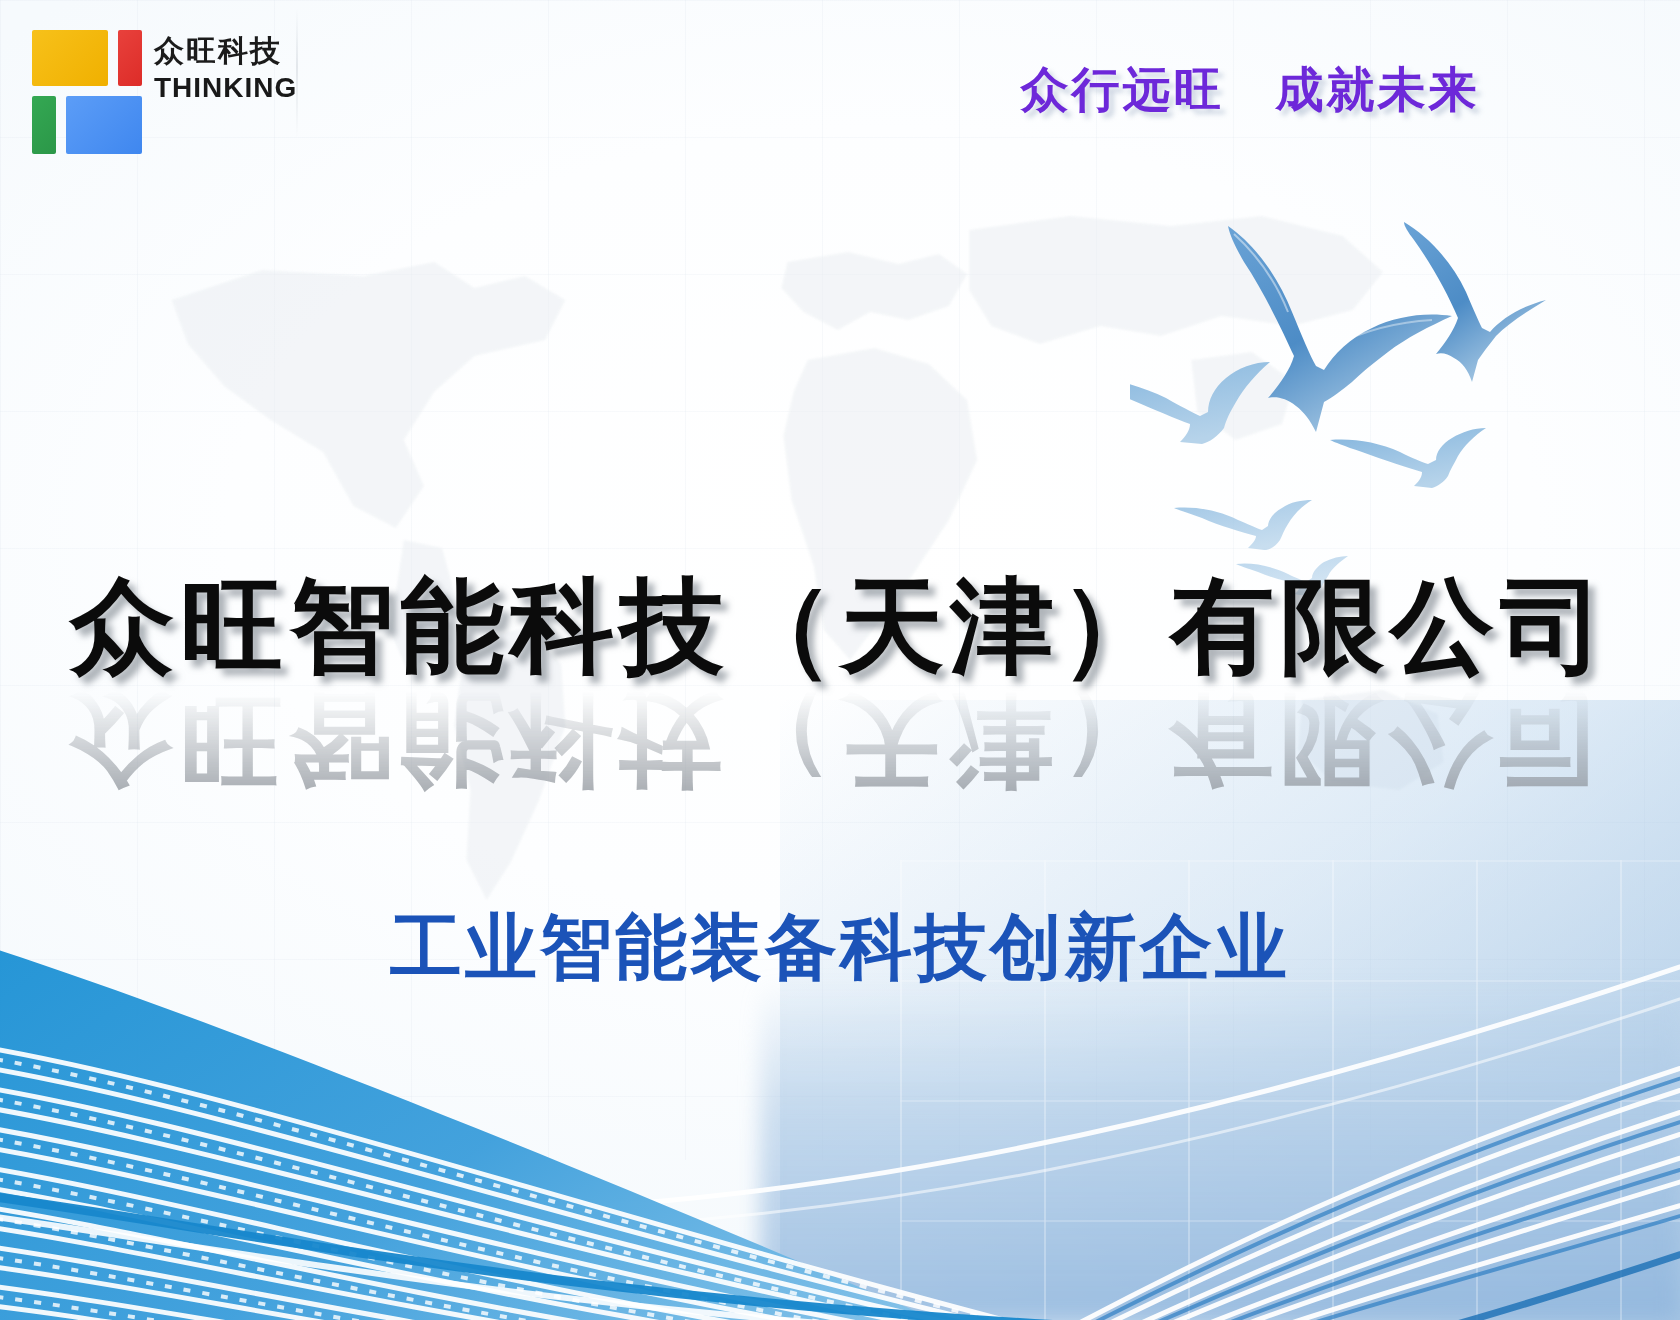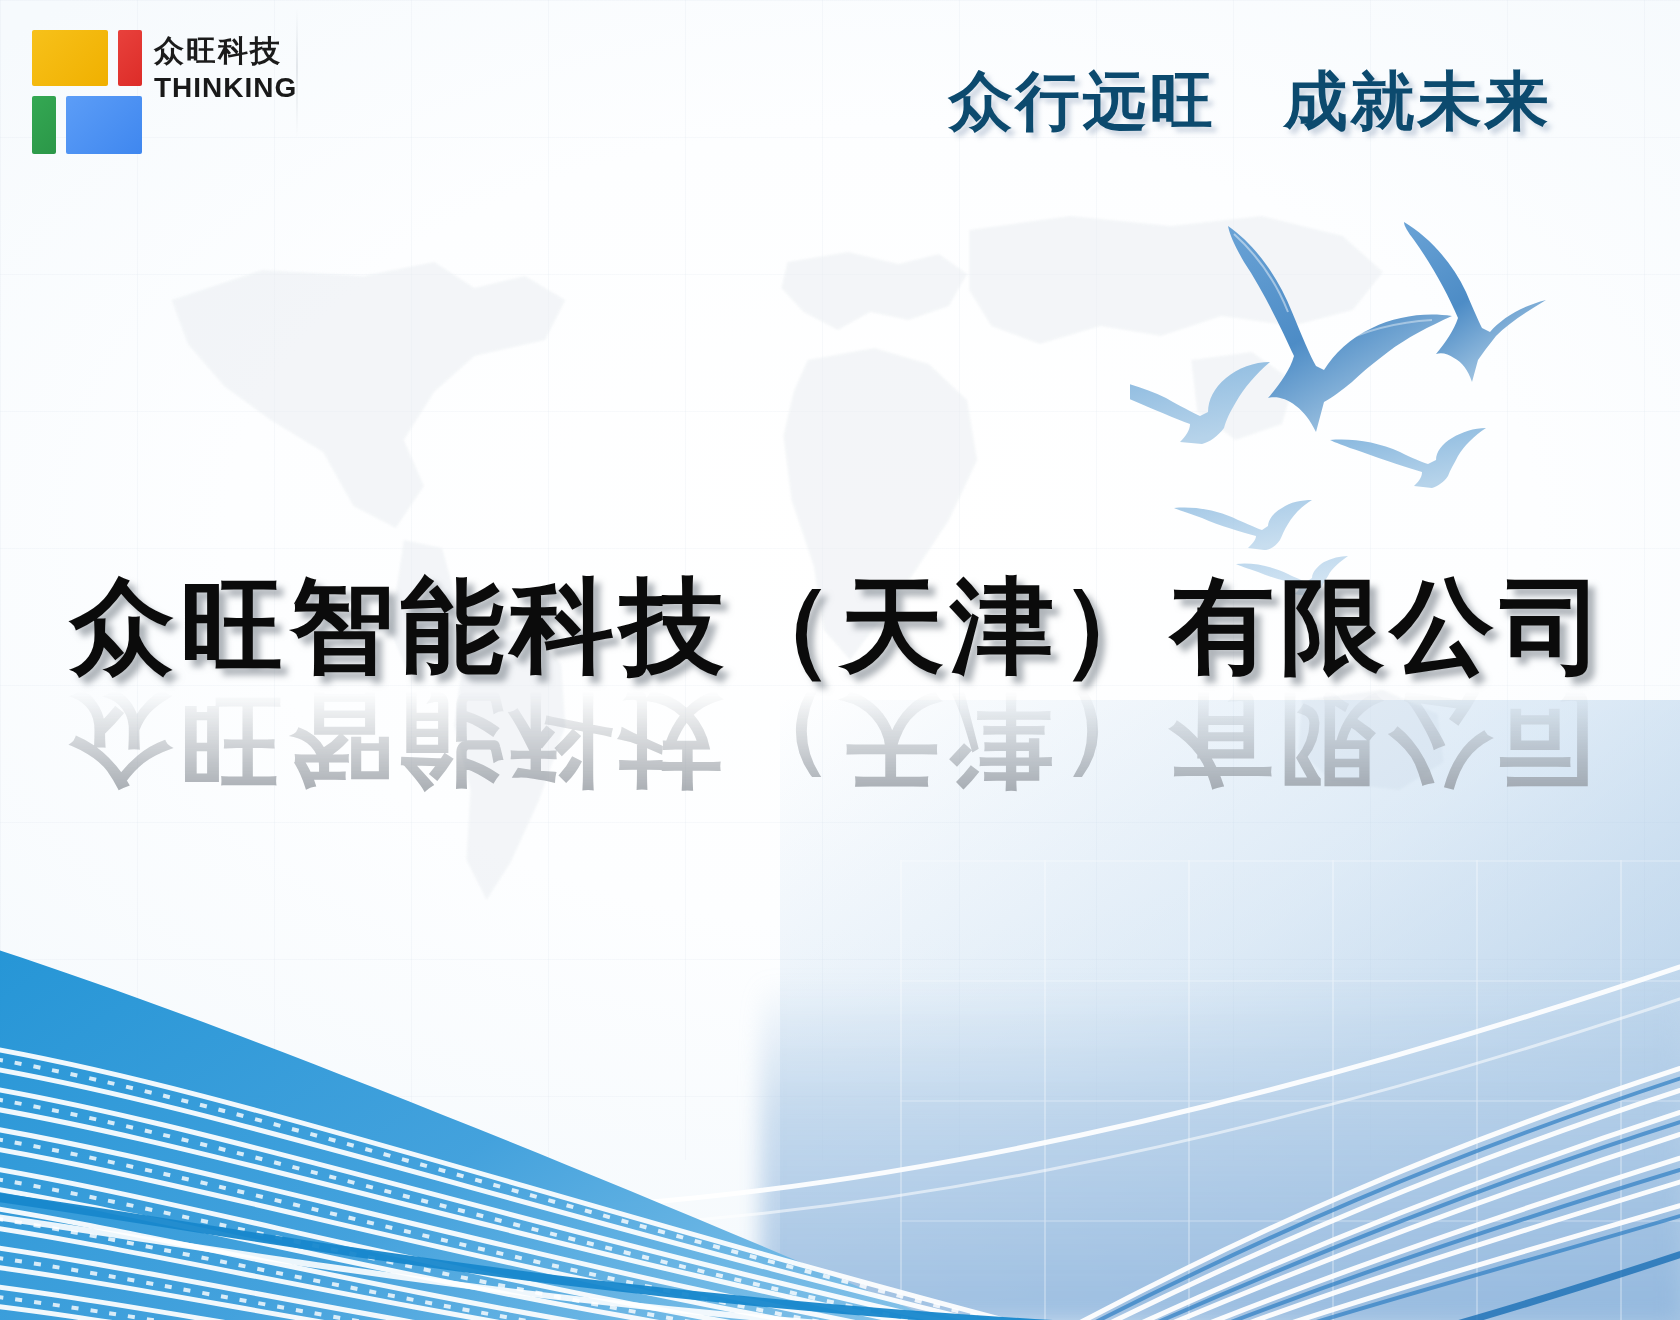--- a/index.html
+++ b/index.html
@@ -122,23 +122,23 @@
     width: 2px; height: 130px;
     background: linear-gradient(180deg, rgba(180,190,200,0) 0%, rgba(150,160,172,.22) 45%, rgba(180,190,200,0) 100%);
   }
 
   
   .tagline {
     position: absolute;
     left: 940px; top: 58px;
     width: 620px;
     text-align: center;
-    font-size: 64px;
+    font-size: 48px;
     font-weight: 900;
-    color: #0c4a6e;
+    color: #6d28d9;
     letter-spacing: 3px;
     white-space: nowrap;
     text-shadow: 5px 5px 5px rgba(140,160,185,.42);
     font-family: "DejaVu Sans", "Liberation Sans", sans-serif;
   }
 
   
   .birds { position: absolute; left: 1130px; top: 200px; width: 550px; height: 420px; }
   .birds svg { display:block; }
 
@@ -364,14 +364,15 @@
     </svg>
   </div>
 
   <div class="title-reflect">
     <div class="title">众旺智能科技（天津）有限公司</div>
   </div>
   <div class="title-wrap">
     <div class="title">众旺智能科技（天津）有限公司</div>
   </div>
 
+  <div class="subtitle">工业智能装备科技创新企业</div>
 
 </div>
 
 </body></html>

